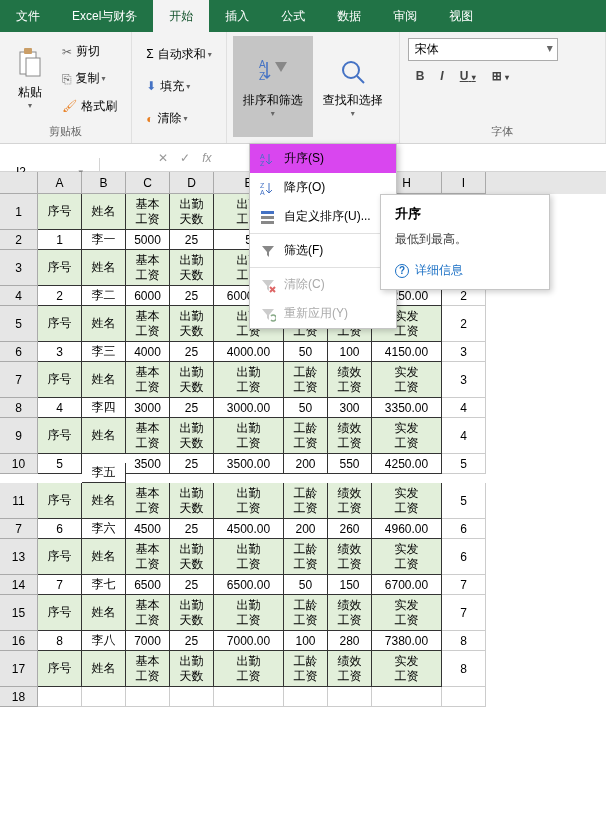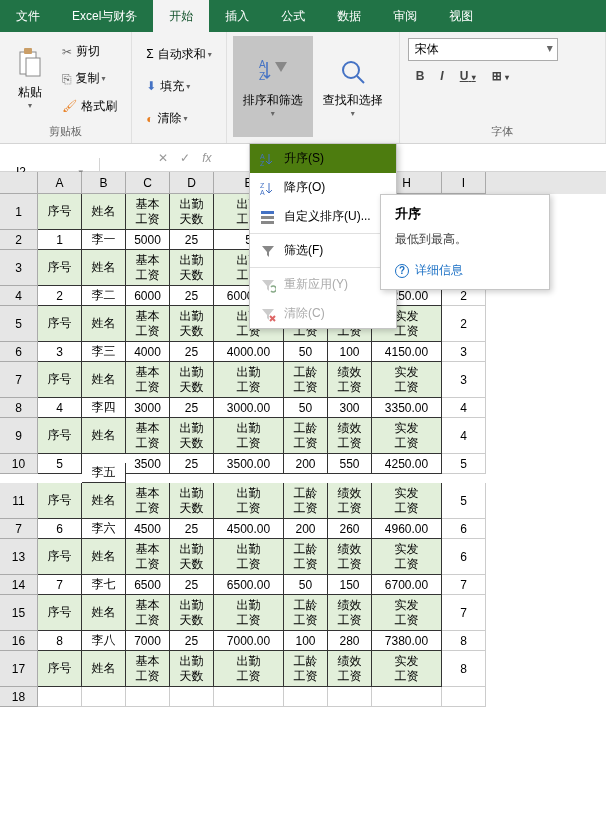--- a/index.html
+++ b/index.html
@@ -27,21 +27,21 @@
     .font-btns { display: flex; gap: 8px; padding: 4px 6px; }
     .font-btn { padding: 2px 4px; cursor: pointer; font-weight: bold; color: #444; }
     
     .namebox-bar { display: flex; height: 28px; border-bottom: 1px solid #d4d4d4; align-items: center; background: #fff; }
     .namebox { width: 100px; border-right: 1px solid #d4d4d4; padding: 0 16px; display: flex; align-items: center; justify-content: space-between; height: 100%; margin-top: 28px; }
     .formula-btns { display: flex; padding: 0 8px; gap: 12px; color: #999; }
     .formula-bar { flex: 1; padding: 0 8px; }
     
     .dropdown-menu { position: absolute; left: 249px; top: 143px; background: #fff; border: 1px solid #c6c6c6; box-shadow: 2px 2px 6px rgba(0,0,0,0.2); width: 148px; z-index: 100; }
     .menu-item { display: flex; align-items: center; padding: 6px 8px; cursor: pointer; font-size: 12px; }
-    .menu-item.highlighted { background: #4d7c0f; }
+    .menu-item.highlighted { background: #d946ef; }
     .menu-item.disabled { color: #aaa; }
     .menu-item .icon { width: 20px; margin-right: 6px; display: flex; justify-content: center; }
     .menu-sep { height: 1px; background: #e0e0e0; margin: 2px 0; }
     
     .tooltip { position: absolute; left: 380px; top: 194px; background: #fff; border: 1px solid #c6c6c6; box-shadow: 2px 2px 6px rgba(0,0,0,0.2); padding: 10px 14px; width: 170px; z-index: 101; }
     .tooltip-title { font-weight: bold; margin-bottom: 8px; font-size: 13px; }
     .tooltip-desc { font-size: 12px; color: #444; margin-bottom: 14px; }
     .tooltip-link { color: #1a6fc4; font-size: 12px; display: flex; align-items: center; gap: 6px; }
     .tooltip-link .q-icon { width: 14px; height: 14px; border: 1px solid #1a6fc4; border-radius: 50%; display: flex; align-items: center; justify-content: center; font-size: 10px; font-weight: bold; }
     
@@ -221,34 +221,34 @@
           <path d="M2 3 L14 3 L9 9 L9 14 L7 12 L7 9 Z" fill="#888"></path>
         </svg>
       </span>
     <span>筛选(F)</span>
   </div>
   <div class="menu-sep"></div>
   <div class="menu-item disabled">
     <span class="icon">
         <svg width="16" height="16">
           <path d="M2 3 L14 3 L9 9 L9 14 L7 12 L7 9 Z" fill="#ccc"></path>
-          <path d="M11 10 A3 3 0 1 1 11 14" fill="none" stroke="#8a8" stroke-width="1.5"></path>
-        </svg>
-      </span>
-    <span>重新应用(Y)</span>
-  </div>
-  <div class="menu-item disabled">
-    <span class="icon">
-        <svg width="16" height="16">
-          <path d="M2 3 L14 3 L9 9 L9 14 L7 12 L7 9 Z" fill="#ccc"></path>
           <line x1="10" y1="10" x2="15" y2="15" stroke="#d66" stroke-width="2"></line>
           <line x1="15" y1="10" x2="10" y2="15" stroke="#d66" stroke-width="2"></line>
         </svg>
       </span>
     <span>清除(C)</span>
+  </div>
+  <div class="menu-item disabled">
+    <span class="icon">
+        <svg width="16" height="16">
+          <path d="M2 3 L14 3 L9 9 L9 14 L7 12 L7 9 Z" fill="#ccc"></path>
+          <path d="M11 10 A3 3 0 1 1 11 14" fill="none" stroke="#8a8" stroke-width="1.5"></path>
+        </svg>
+      </span>
+    <span>重新应用(Y)</span>
   </div>
 </div>
 
 <div class="tooltip">
   <div class="tooltip-title">升序</div>
   <div class="tooltip-desc">最低到最高。</div>
   <div class="tooltip-link">
     <span class="q-icon">?</span>
     <span>详细信息</span>
   </div>

